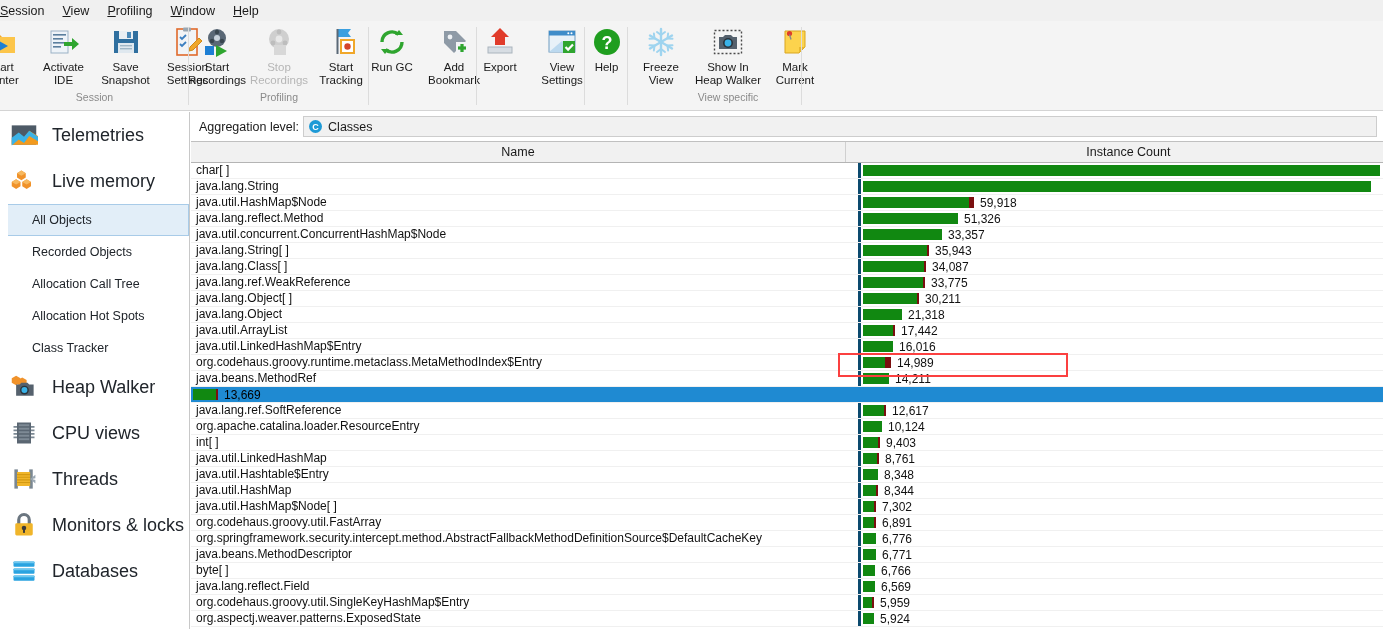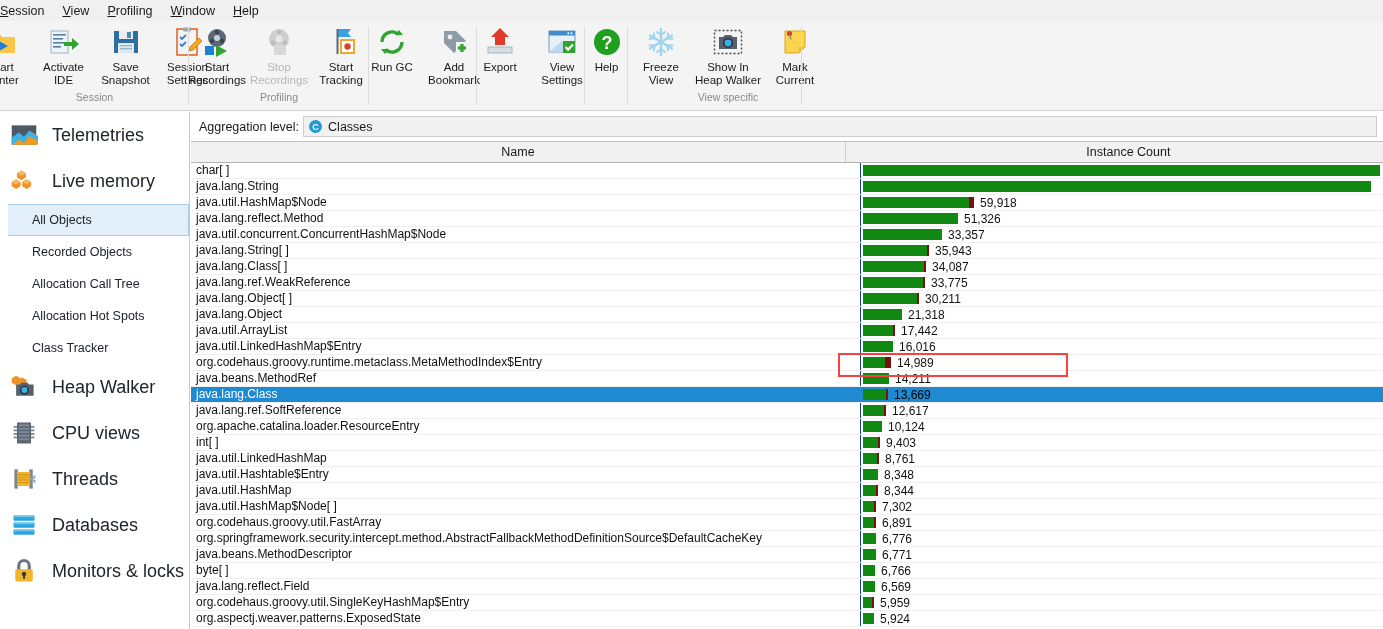--- a/index.html
+++ b/index.html
@@ -125,21 +125,21 @@
   .th.count { width: 521px; border-right: none; }
 
   .trow {
     display: flex; height: 16px; align-items: stretch;
     border-bottom: 1px solid #f0f0f0;
   }
   .trow.selected { background: #1f8ad2; }
   .tc-name {
     width: 670px; font-size: 12px; line-height: 15px;
     padding-left: 5px; white-space: nowrap; overflow: hidden;
-    border-right: 1px solid #0c4a6e;
+    border-right: 3px solid #0c4a6e;
     color: #111;
   }
   .trow.selected .tc-name { color: #ffffff; border-right-color: #1f8ad2; }
   .tc-count {
     width: 521px; position: relative;
     display: flex; align-items: center;
     padding-left: 2px;
   }
   .bar-wrap { display: flex; align-items: center; height: 11px; }
   .bar-green { background: #118811; height: 11px; }
@@ -455,42 +455,42 @@
             <rect x="8" y="8" width="15" height="16" fill="#f0b52a"></rect>
             <g stroke="#d49a12" stroke-width="1.2">
               <path d="M8 11h15M8 14h15M8 17h15M8 20h15"></path>
             </g>
             <path d="M23 16l6-5v4l-4 1 4 1v4z" fill="#9aa7b2"></path>
           </svg></span>
         <span class="slabel">Threads</span>
       </div>
       <div class="side-main">
         <span class="sico"><svg width="28" height="28" viewBox="0 0 32 32" xmlns="http://www.w3.org/2000/svg">
+            <path d="M10 15V10a6 6 0 0 1 12 0v5" fill="none" stroke="#6b7680" stroke-width="3.6"></path>
+            <rect x="6" y="14" width="20" height="14" rx="1.6" fill="#f0b52a"></rect>
+            <circle cx="16" cy="19.5" r="2.6" fill="#3a3a3a"></circle>
+            <rect x="14.9" y="20" width="2.2" height="5" fill="#3a3a3a"></rect>
+          </svg></span>
+        <span class="slabel">Monitors &amp; locks</span>
+      </div>
+      <div class="side-main">
+        <span class="sico"><svg width="28" height="28" viewBox="0 0 32 32" xmlns="http://www.w3.org/2000/svg">
             <g fill="#2aa3e0">
               <rect x="4" y="5" width="24" height="6" rx="1"></rect>
               <rect x="4" y="13" width="24" height="6" rx="1"></rect>
               <rect x="4" y="21" width="24" height="6" rx="1"></rect>
             </g>
             <g fill="#6fc8ef">
               <rect x="4" y="5" width="24" height="2" rx="1"></rect>
               <rect x="4" y="13" width="24" height="2" rx="1"></rect>
               <rect x="4" y="21" width="24" height="2" rx="1"></rect>
             </g>
           </svg></span>
         <span class="slabel">Databases</span>
       </div>
-      <div class="side-main">
-        <span class="sico"><svg width="28" height="28" viewBox="0 0 32 32" xmlns="http://www.w3.org/2000/svg">
-            <path d="M10 15V10a6 6 0 0 1 12 0v5" fill="none" stroke="#6b7680" stroke-width="3.6"></path>
-            <rect x="6" y="14" width="20" height="14" rx="1.6" fill="#f0b52a"></rect>
-            <circle cx="16" cy="19.5" r="2.6" fill="#3a3a3a"></circle>
-            <rect x="14.9" y="20" width="2.2" height="5" fill="#3a3a3a"></rect>
-          </svg></span>
-        <span class="slabel">Monitors &amp; locks</span>
-      </div>
     </div>
 
   <div id="content">
 
     <div id="agg-bar">
       <span id="agg-label">Aggregation level:</span>
       <div id="agg-combo">
         <span class="agg-badge">C</span>
         <span>Classes</span>
       </div>
@@ -627,21 +627,20 @@
           <div class="trow">
             <div class="tc-name">java.beans.MethodRef</div>
             <div class="tc-count">
               <div class="bar-wrap">
                 <div class="bar-green" style="width: 26px;"></div>
               </div>
               <span class="cval">14,211</span>
             </div>
           </div>
           <div class="trow selected">
-            <div class="tc-name">java.lang.Class</div>
             <div class="tc-count">
               <div class="bar-wrap">
                 <div class="bar-green" style="width: 23px;"></div>
                 <div class="bar-dark" style="width: 2px;"></div>
               </div>
               <span class="cval">13,669</span>
             </div>
           </div>
           <div class="trow">
             <div class="tc-name">java.lang.ref.SoftReference</div>

